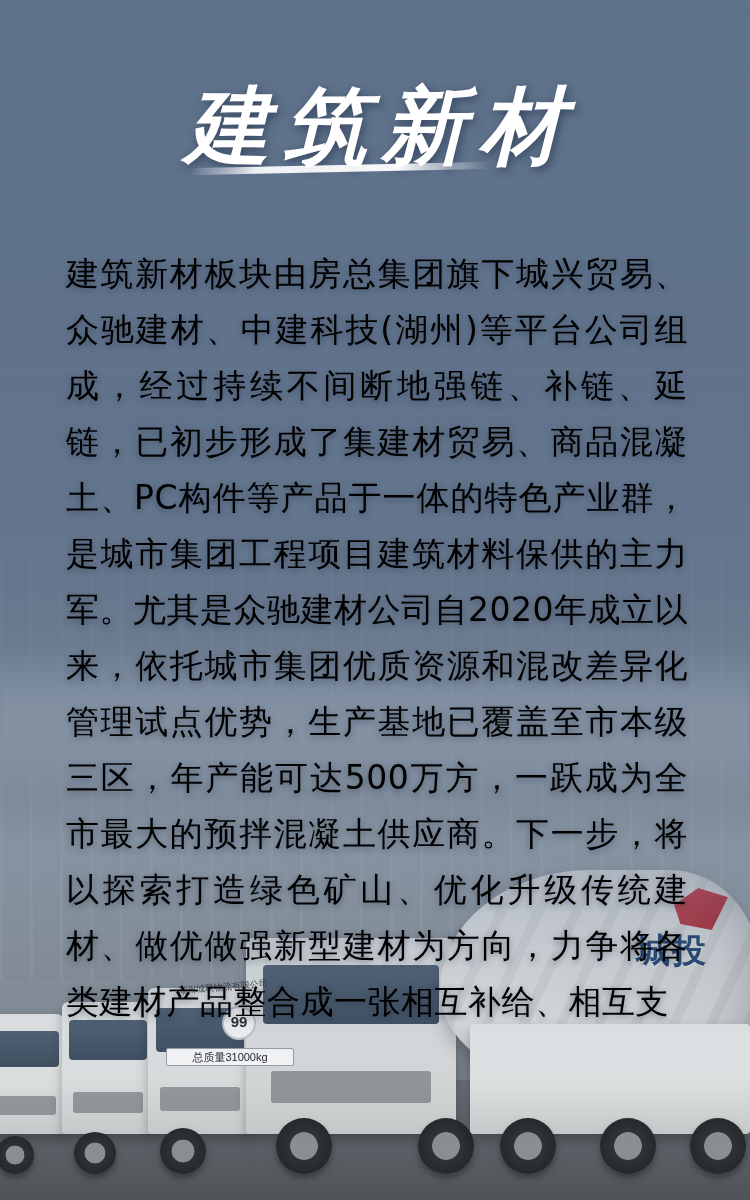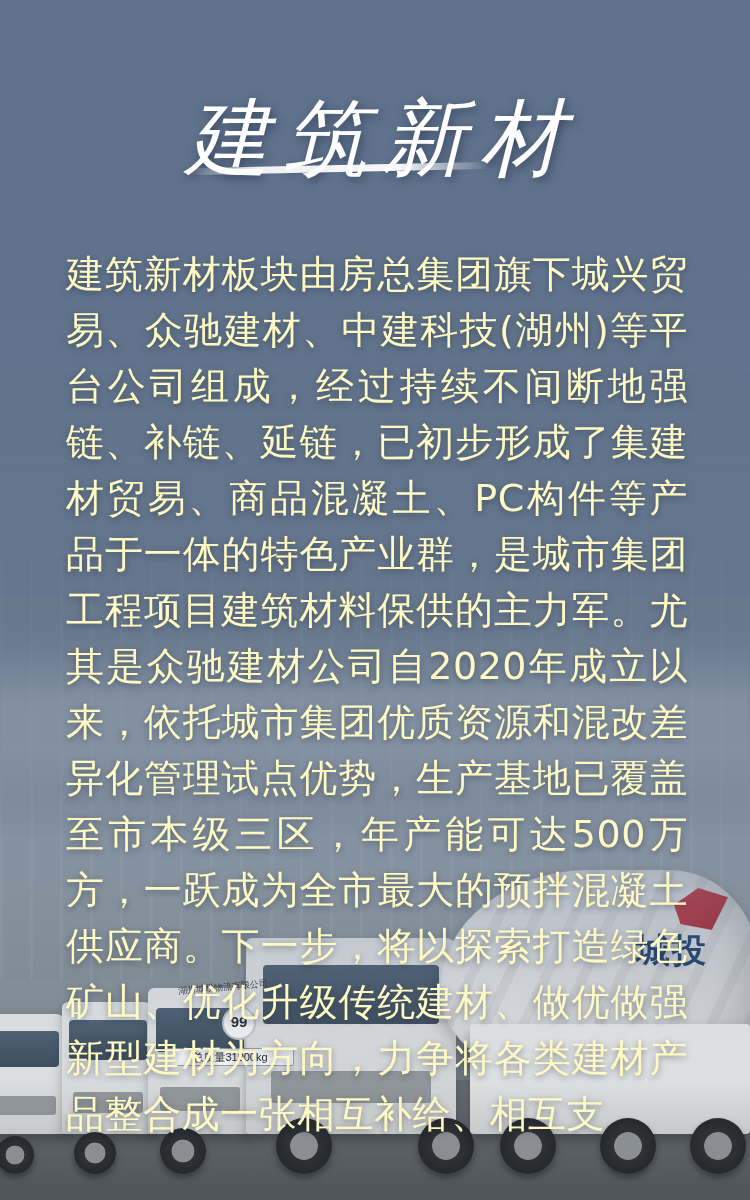--- a/index.html
+++ b/index.html
@@ -206,46 +206,45 @@
   }
 
   .title {
     position: absolute;
     top: 70px;
     left: 0; right: 0;
     text-align: center;
     color: #ffffff;
     font-family: "DejaVu Serif", "Liberation Serif", serif;
     font-size: 84px;
-    font-weight: normal;
+    font-weight: bold;
     letter-spacing: 14px;
     text-indent: 14px;
     text-shadow: 2px 3px 10px rgba(20,35,60,0.55);
     font-style: italic;
-    margin-top: 12px;
   }
   .title-underline {
     position: absolute;
     top: 165px;
     left: 190px;
     width: 300px;
     height: 7px;
     background: linear-gradient(90deg, rgba(255,255,255,0.0) 0%, rgba(255,255,255,0.9) 22%, rgba(255,255,255,0.95) 70%, rgba(255,255,255,0.0) 100%);
     transform: rotate(-1.2deg);
     border-radius: 4px;
     filter: blur(0.4px);
   }
 
   .body-text {
     position: absolute;
     top: 246px;
     left: 66px;
     right: 62px;
-    color: #fef9c3;
-    font-size: 38px;
+    color: #000000;
+    font-size: 33px;
     line-height: 56px;
     letter-spacing: 0.5px;
     text-align: justify;
     text-justify: inter-ideograph;
     text-shadow: 0 2px 6px rgba(22,36,58,0.45);
     font-family: "DejaVu Sans", "Liberation Sans", sans-serif;
   }
 </style>
 </head>
 <body>

